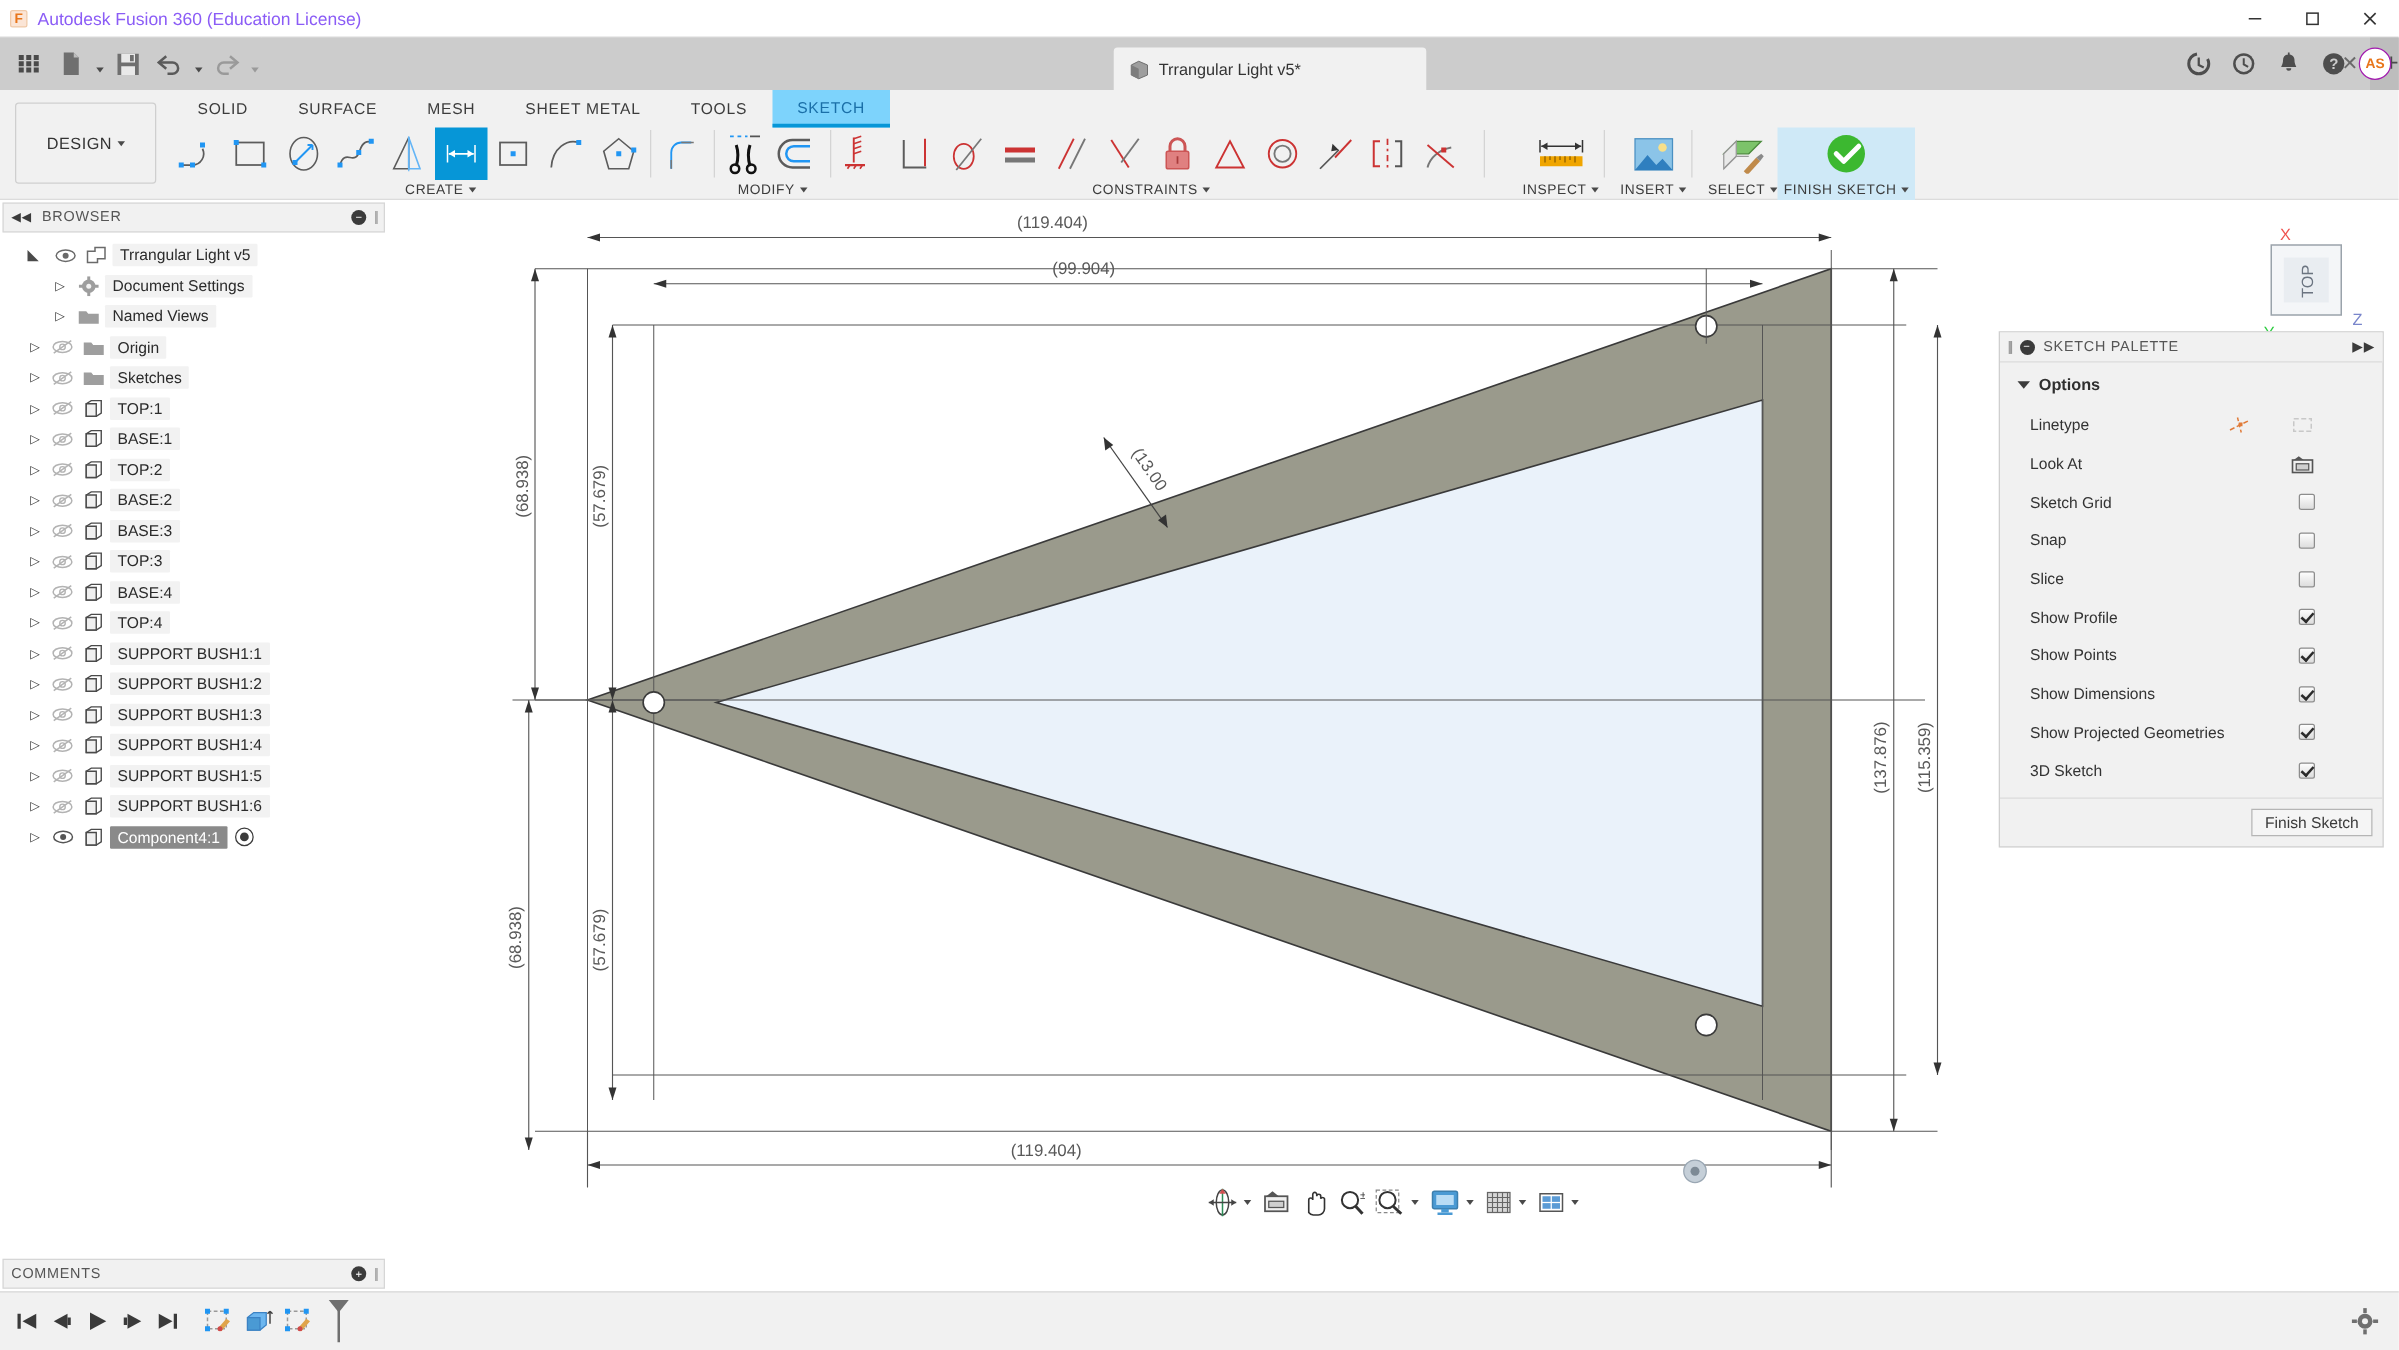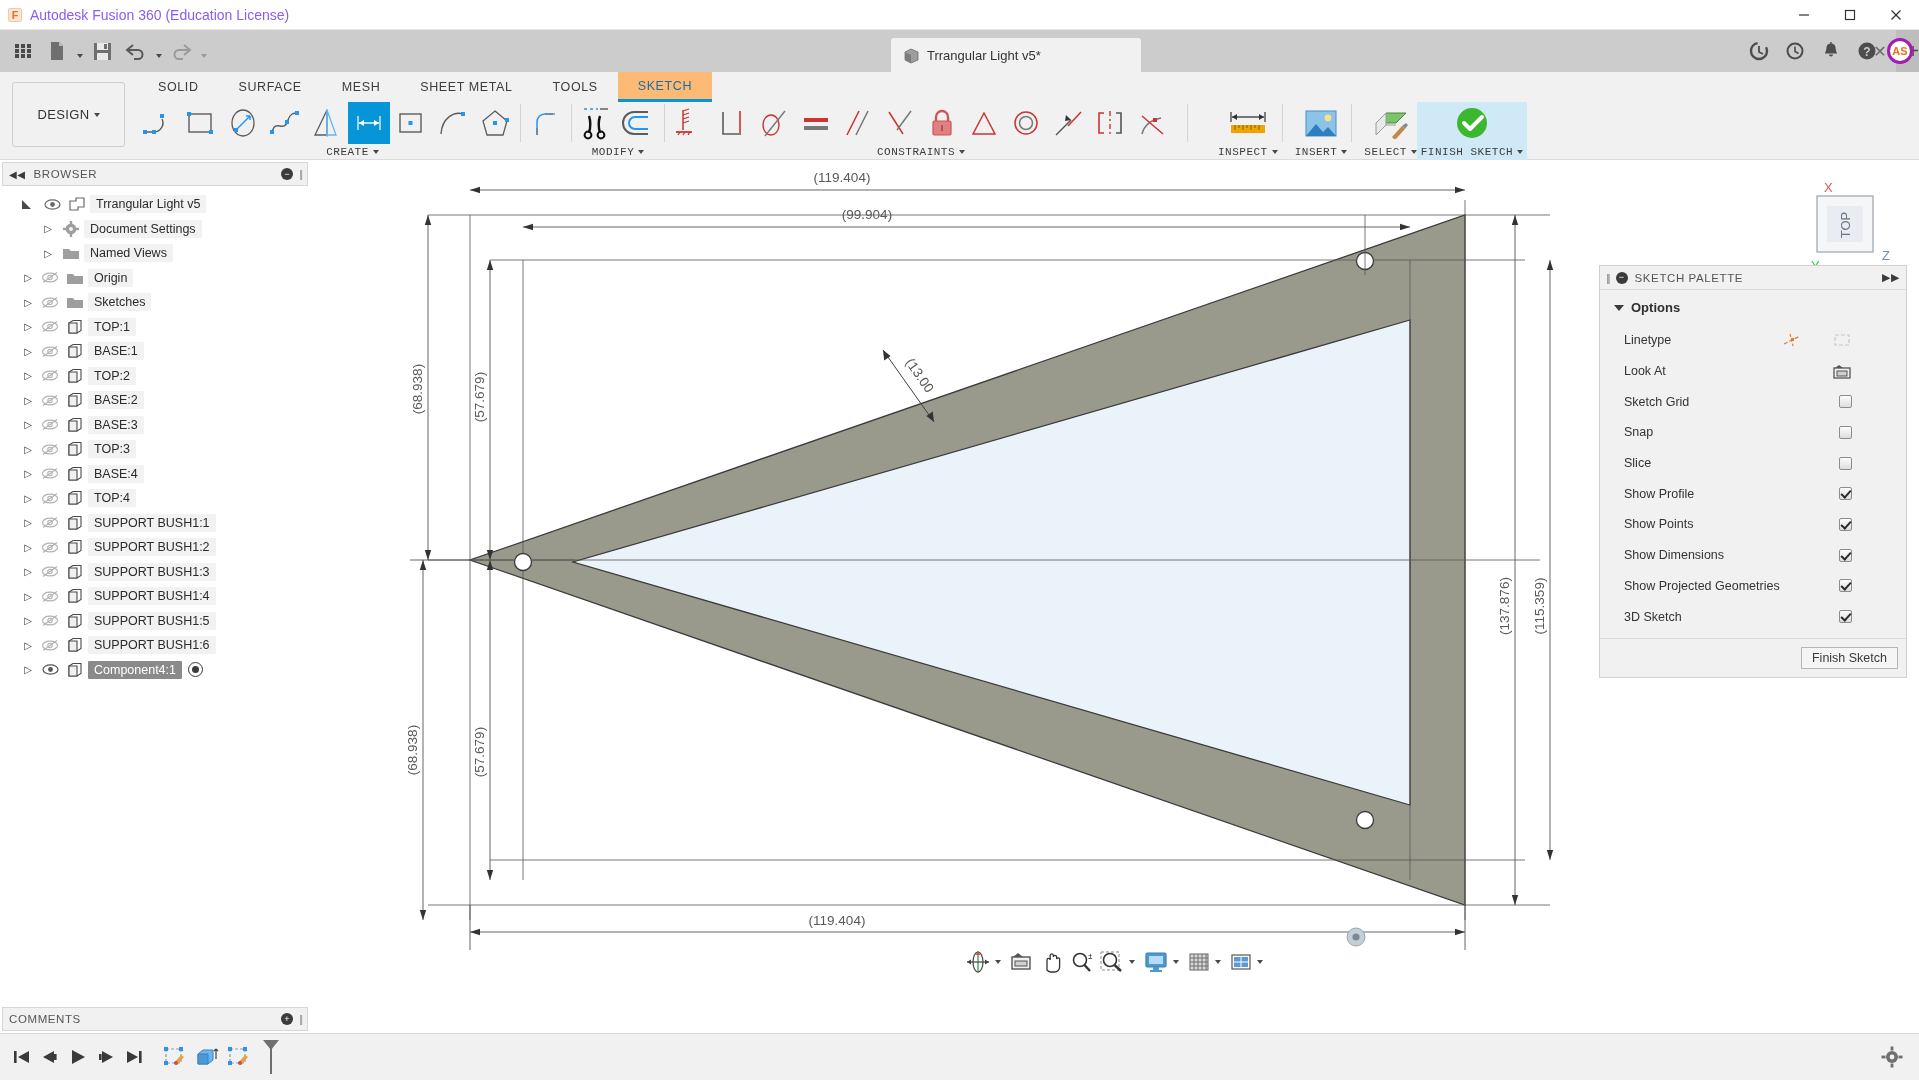--- a/index.html
+++ b/index.html
@@ -40,34 +40,34 @@
   }
   .doctab .name { font-size:13px; color:#333; white-space:nowrap; }
   .tab-close { position:absolute; left:1655px; top:0; height:42px; width:32px;
                display:flex;align-items:center;justify-content:center; color:#6a6a6a;font-size:16px;}
   .tab-plus { position:absolute; left:1687px; top:0; height:42px; width:34px; background:#bdbdbd;
               display:flex;align-items:center;justify-content:center;color:#4a4a4a;font-size:20px;}
   .tb-icons { position:absolute; right:6px; top:0; height:42px; display:flex; align-items:center; gap:4px;}
   .tb-ic { width:32px;height:32px;display:flex;align-items:center;justify-content:center;color:#4d4d4d;}
   .avatar { width:26px;height:26px;border-radius:50%;background:#fff;color:#e8751a;
             font-size:11px;font-weight:bold;display:flex;align-items:center;justify-content:center;
-            border:3px solid #a21caf; }
+            border:1px solid #a21caf; }
   
   .ribbon { height:88px; background:#f1f1f1; position:relative; border-bottom:1px solid #dcdcdc; }
   .design-box {
     position:absolute; left:12px; top:10px; width:113px; height:65px;
     background:#f1f1f1; border:1px solid #cfcfcf; border-radius:3px;
     display:flex;align-items:center;justify-content:center; gap:4px;
     font-size:13px; letter-spacing:.4px; color:#333;
   }
   .ribbon-tabs { position:absolute; left:138px; top:0; height:30px; display:flex; align-items:center; }
   .rtab { height:30px; padding:0 20px; display:flex;align-items:center; font-size:12.5px;
           letter-spacing:.6px; color:#3c3c3c; }
-  .rtab.active { background:#fdba74; color:#1a6fa8; border-bottom:3px solid #0696d7; }
-  .ribbon-body { position:absolute; left:138px; top:30px; right:6px; height:58px; display:flex; align-items:flex-start;font-family:Liberation Mono, monospace;}
+  .rtab.active { background:#7dd3fc; color:#1a6fa8; border-bottom:3px solid #0696d7; }
+  .ribbon-body { position:absolute; left:138px; top:30px; right:6px; height:58px; display:flex; align-items:flex-start;}
   .rgroup { display:flex; flex-direction:column; align-items:center; position:relative; height:58px;}
   .ricons { display:flex; align-items:center; height:42px; }
   .ricon { width:42px;height:42px;display:flex;align-items:center;justify-content:center; }
   .ricon.sel { background:#0696d7; }
   .ricon.selb { background:#cfe9f7; }
   .rlabel { font-size:11px; letter-spacing:.5px; color:#3c3c3c; display:flex;align-items:center;gap:4px;
             height:16px; }
   .vsep { width:1px; height:38px; background:#d4d4d4; margin:2px 4px 0 4px; align-self:flex-start;}
   
   .main { position:absolute; top:160px; left:0; right:0; bottom:0; background:#ffffff; }

